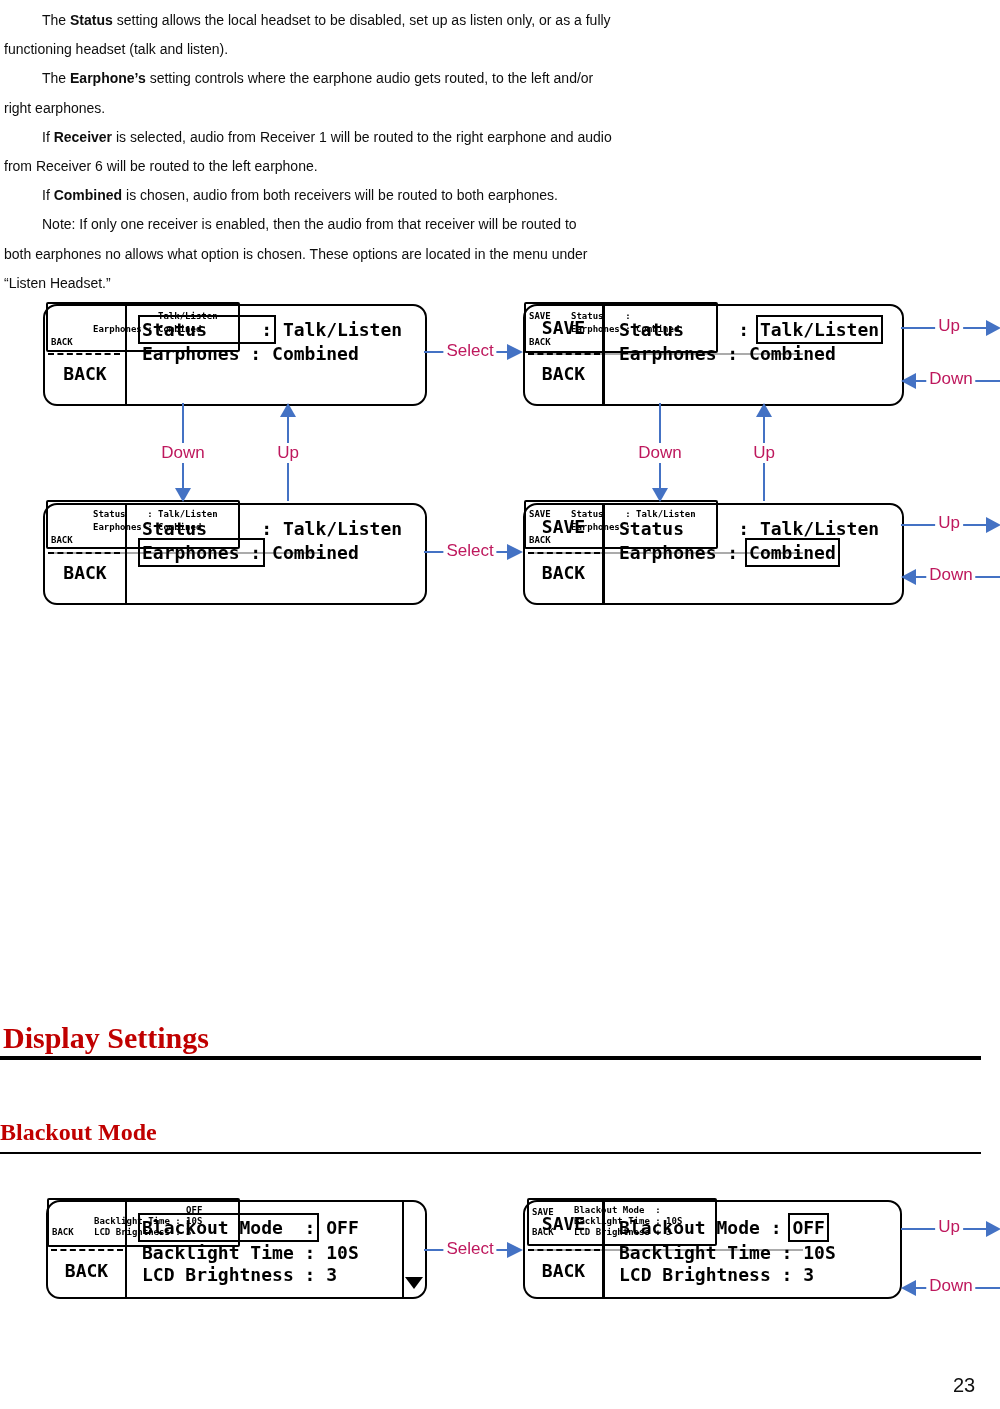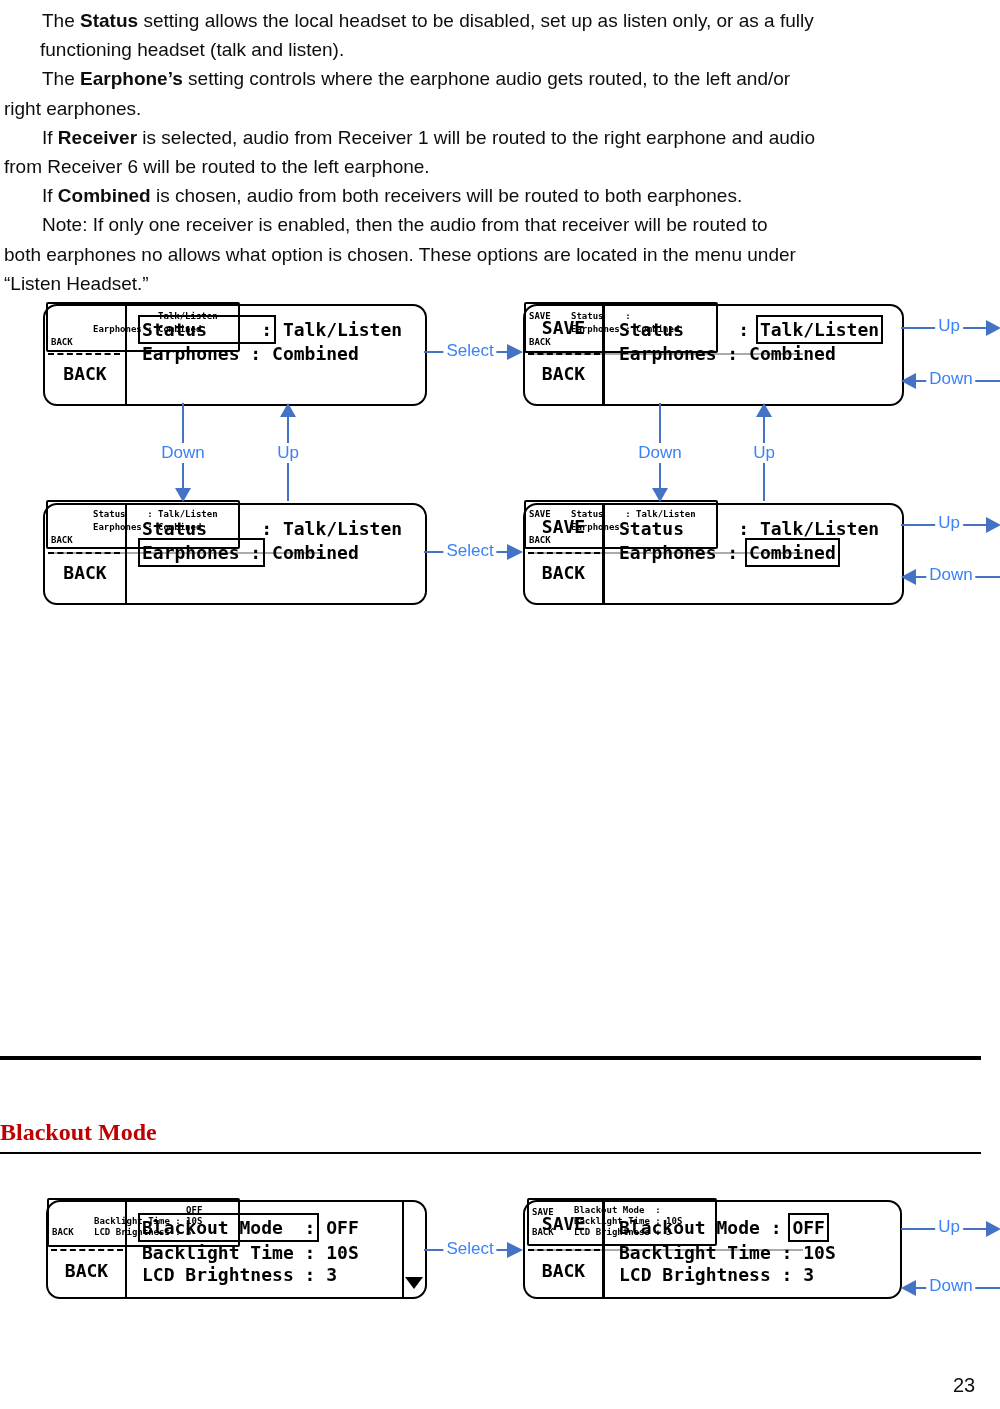--- a/index.html
+++ b/index.html
@@ -1,50 +1,51 @@
 <!DOCTYPE html>
 <html><head>
 <meta charset="utf-8">
 <style>
   html,body{margin:0;padding:0;background:#fff;}
   #canvas{position:relative;width:1000px;height:1409px;background:#fff;overflow:hidden;
           font-family:"Liberation Sans",sans-serif;color:#111;}
-  .bodyline{position:absolute;white-space:pre;font-size:19px;line-height:29px;color:#0d0d0d;}
+  .bodyline{position:absolute;white-space:pre;font-size:14px;line-height:29px;color:#0d0d0d;}
   .bodyline b{font-weight:700;}
   .h1{position:absolute;font-family:"Liberation Serif",serif;font-weight:700;color:#c00000;}
   .rule{position:absolute;background:#000;}
   .lcd-small{position:absolute;border:2px solid #000;border-radius:2px;background:transparent;}
   .tiny{position:absolute;font-family:"DejaVu Sans Mono",monospace;font-weight:700;font-size:9px;
         white-space:pre;color:#000;line-height:10px;}
   .panel{position:absolute;border:2px solid #000;border-radius:14px;background:transparent;}
   .lcdbig{position:absolute;font-family:"DejaVu Sans Mono",monospace;font-weight:700;font-size:18px;
           white-space:pre;color:#000;line-height:21px;}
   .sel{outline:2px solid #000;outline-offset:2px;}
-  .alabel{position:absolute;font-size:17px;color:#3b82f6;background:#fff;padding:0 3px;transform:translateX(-50%);}
+  .alabel{position:absolute;font-size:17px;color:#be185d;background:#fff;padding:0 3px;transform:translateX(-50%);}
   .blueline{position:absolute;background:#4472C4;}
   .tri{position:absolute;width:0;height:0;}
   #pagenum{position:absolute;font-size:20px;color:#111;}
 </style>
 </head>
 <body>
 
 <div id="canvas">
   <div id="body-text">
       <div class="bodyline" style="left: 42px; top: 6px;"><span>The </span><b>Status</b><span> setting allows the local headset to be disabled, set up as listen only, or as a fully</span></div>
-      <div class="bodyline" style="left: 4px; top: 35.2px; margin-left: 36px;"><span>functioning headset (talk and listen).</span></div>
+      <div class="bodyline" style="left: 4px; top: 35.2px;"><span>functioning headset (talk and listen).</span></div>
       <div class="bodyline" style="left: 42px; top: 64.4px;"><span>The </span><b>Earphone’s</b><span> setting controls where the earphone audio gets routed, to the left and/or</span></div>
       <div class="bodyline" style="left: 4px; top: 93.6px;"><span>right earphones.</span></div>
       <div class="bodyline" style="left: 42px; top: 122.8px;"><span>If </span><b>Receiver</b><span> is selected, audio from Receiver 1 will be routed to the right earphone and audio</span></div>
       <div class="bodyline" style="left: 4px; top: 152px;"><span>from Receiver 6 will be routed to the left earphone.</span></div>
       <div class="bodyline" style="left: 42px; top: 181.2px;"><span>If </span><b>Combined</b><span> is chosen, audio from both receivers will be routed to both earphones.</span></div>
       <div class="bodyline" style="left: 42px; top: 210.4px;"><span>Note: If only one receiver is enabled, then the audio from that receiver will be routed to</span></div>
       <div class="bodyline" style="left: 4px; top: 239.6px;"><span>both earphones no allows what option is chosen. These options are located in the menu under</span></div>
       <div class="bodyline" style="left: 4px; top: 268.8px;"><span>“Listen Headset.”</span></div>
     </div>
 
+  <div class="h1" id="hd1" style="left: 3px; font-size: 30px; top: 1021px;">Display Settings</div>
   <div class="rule" id="rule1" style="left: 0px; width: 981px; height: 4px; top: 1056px;"></div>
 
   <div class="h1" id="hd2" style="left: 0; font-size: 24px; top: 1119px;">Blackout Mode</div>
   <div class="rule" id="rule2" style="left: 0px; width: 981px; height: 2px; top: 1152px;"></div>
 
   <div id="diagram-layer">
       <div class="lcd-small" style="left: 46px; top: 302px; width: 190px; height: 46px;">
         <div class="tiny" style="left: 45px; top: 7px;">            Talk/Listen</div>
         <div class="tiny" style="left: 45px; top: 20px;">Earphones : Combined</div>
         <div class="tiny" style="left: 3px; top: 33px;">BACK</div>

